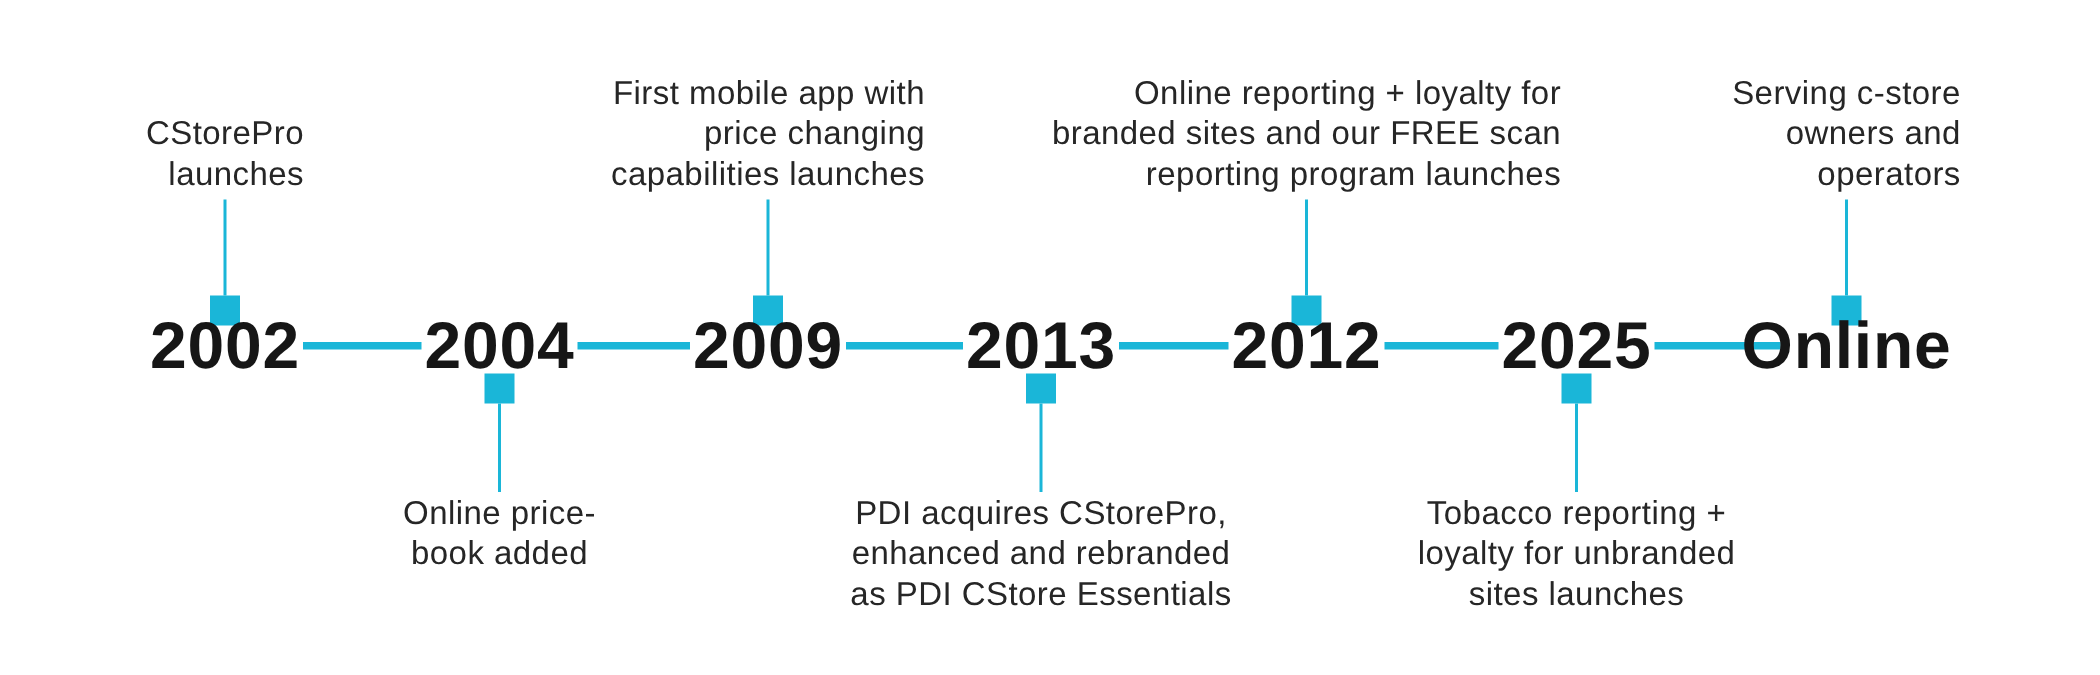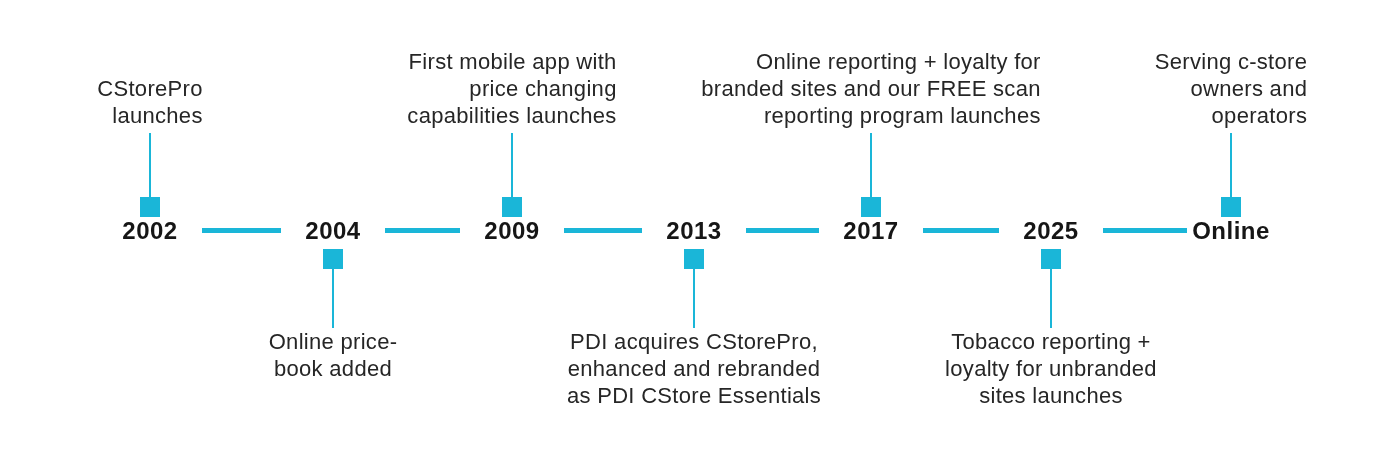--- a/index.html
+++ b/index.html
@@ -28,21 +28,21 @@
     top: 0;
     width: 0;
     height: 450px;
   }
   .year {
     position: absolute;
     top: 212px;
     left: 0;
     transform: translateX(-50%);
     white-space: nowrap;
-    font-size: 24px;
+    font-size: 44px;
     line-height: 37px;
     font-weight: bold;
     color: #161616;
     letter-spacing: 0.5px;
   }
   .marker {
     position: absolute;
     left: -10px;
     width: 20px;
     height: 20px;
@@ -119,21 +119,21 @@
     <div class="marker"></div>
     <div class="year">2013</div>
   </div>
 
   <div class="milestone above" style="left:871px">
     <div class="desc">Online reporting + loyalty for
 branded sites and our FREE scan
 reporting program launches</div>
     <div class="connector"></div>
     <div class="marker"></div>
-    <div class="year">2017</div>
+    <div class="year">2012</div>
   </div>
 
   <div class="milestone below" style="left:1051px">
     <div class="desc">Tobacco reporting +
 loyalty for unbranded
 sites launches</div>
     <div class="connector"></div>
     <div class="marker"></div>
     <div class="year">2025</div>
   </div>

